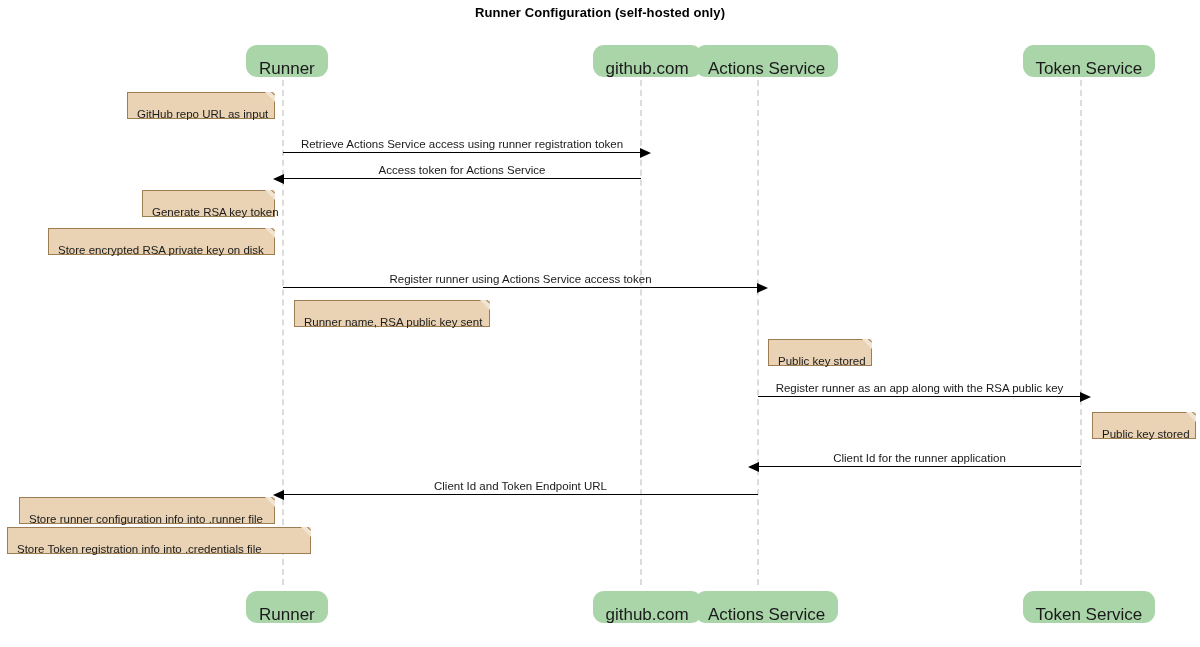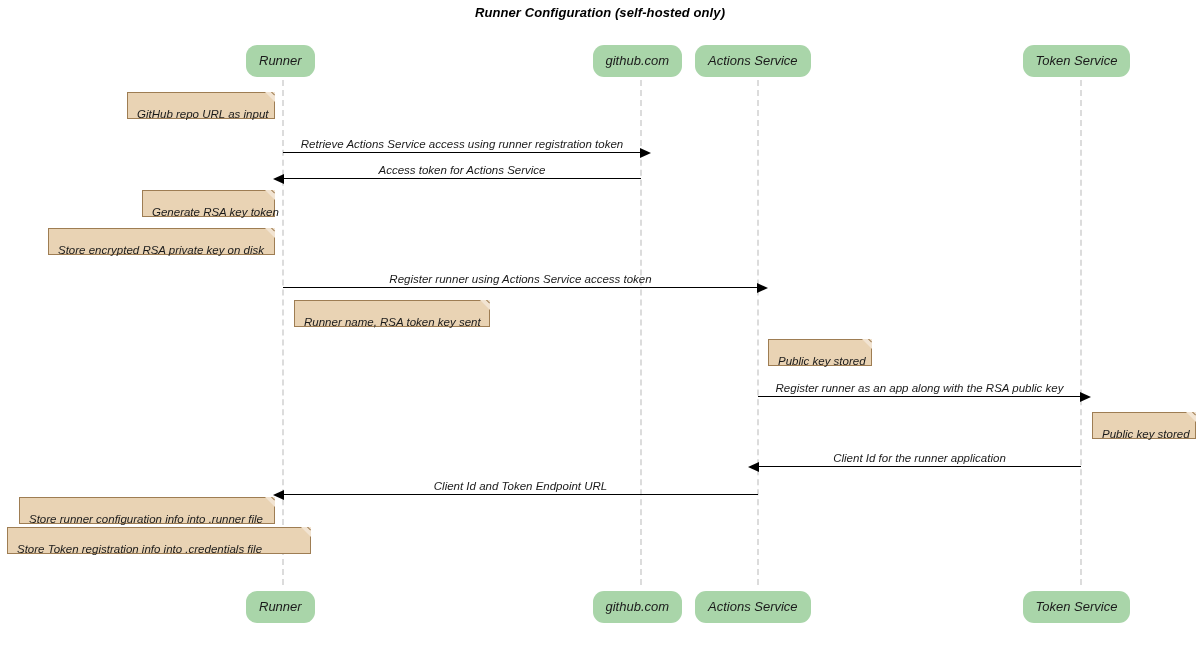--- a/index.html
+++ b/index.html
@@ -10,21 +10,20 @@
   body {
     font-family: "Liberation Sans", sans-serif;
     color: #000000;
   }
   #diagram {
     position: relative;
     width: 1200px;
     height: 647px;
     background: #ffffff;
     overflow: hidden;
-    font-style: italic;
   }
   .title {
     position: absolute;
     left: 0;
     top: 5px;
     width: 1200px;
     text-align: center;
     font-size: 13px;
     font-weight: bold;
     color: #000;
@@ -37,25 +36,25 @@
     top: 80px;
     height: 505px;
   }
   .participant {
     position: absolute;
     background: #a9d5a9;
     border-radius: 11px;
     height: 32px;
     line-height: 32px;
     text-align: center;
-    font-size: 13px;
+    font-size: 17px;
     color: #1a1a1a;
     white-space: nowrap;
     box-sizing: border-box;
-    padding: 0 13px;
+    padding: 8px 13px;
   }
   .note {
     position: absolute;
     background: #e9d3b4;
     border: 1px solid #9e7d53;
     font-size: 11.5px;
     color: #1a1a1a;
     height: 27px;
     line-height: 26px;
     white-space: nowrap;
@@ -172,20 +171,20 @@
       </div>
       <div class="msg" style="left: 283px; width: 475px; top: 494px;">
         <div class="arrowhead left"></div>
         <div class="msg-label">Client Id and Token Endpoint URL</div>
       </div>
     </div>
   <div id="notes">
       <div class="note" style="left: 127px; top: 92px; width: 148px;"><span>GitHub repo URL as input</span><span class="fold"></span><span class="fold-edge"></span></div>
       <div class="note" style="left: 142px; top: 190px; width: 133px;"><span>Generate RSA key token</span><span class="fold"></span><span class="fold-edge"></span></div>
       <div class="note" style="left: 48px; top: 228px; width: 227px;"><span>Store encrypted RSA private key on disk</span><span class="fold"></span><span class="fold-edge"></span></div>
-      <div class="note" style="left: 294px; top: 300px; width: 196px;"><span>Runner name, RSA token key sent</span><span class="fold"></span><span class="fold-edge"></span></div>
+      <div class="note" style="left: 294px; top: 300px; width: 196px;"><span>Runner name, RSA public key sent</span><span class="fold"></span><span class="fold-edge"></span></div>
       <div class="note" style="left: 768px; top: 339px; width: 104px;"><span>Public key stored</span><span class="fold"></span><span class="fold-edge"></span></div>
       <div class="note" style="left: 1092px; top: 412px; width: 104px;"><span>Public key stored</span><span class="fold"></span><span class="fold-edge"></span></div>
       <div class="note" style="left: 19px; top: 497px; width: 256px;"><span>Store runner configuration info into .runner file</span><span class="fold"></span><span class="fold-edge"></span></div>
       <div class="note" style="left: 7px; top: 527px; width: 304px;"><span>Store Token registration info into .credentials file</span><span class="fold"></span><span class="fold-edge"></span></div>
     </div>
 
 </div>
 
 </body></html>

